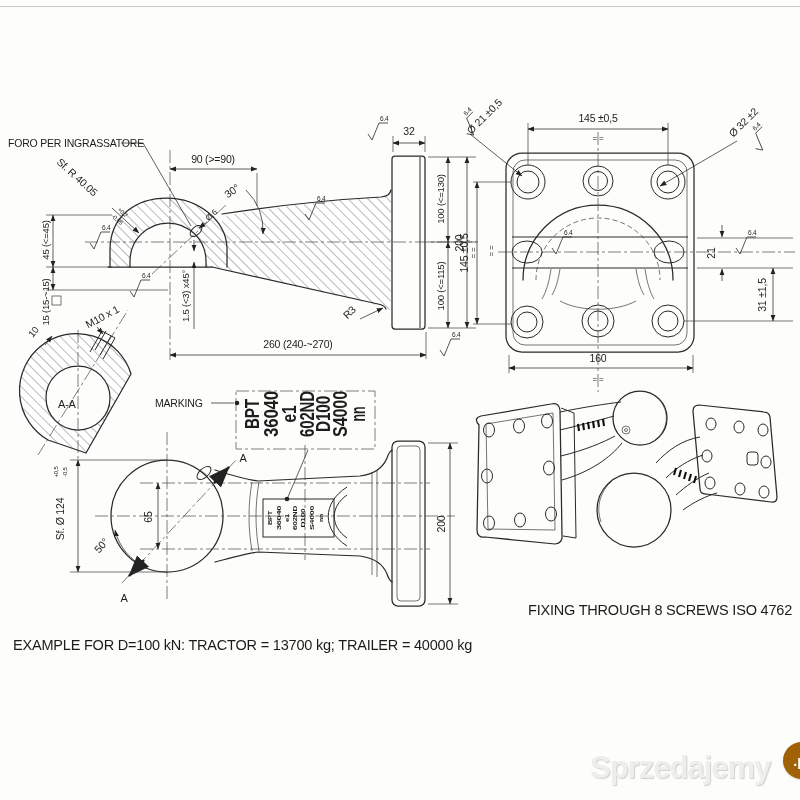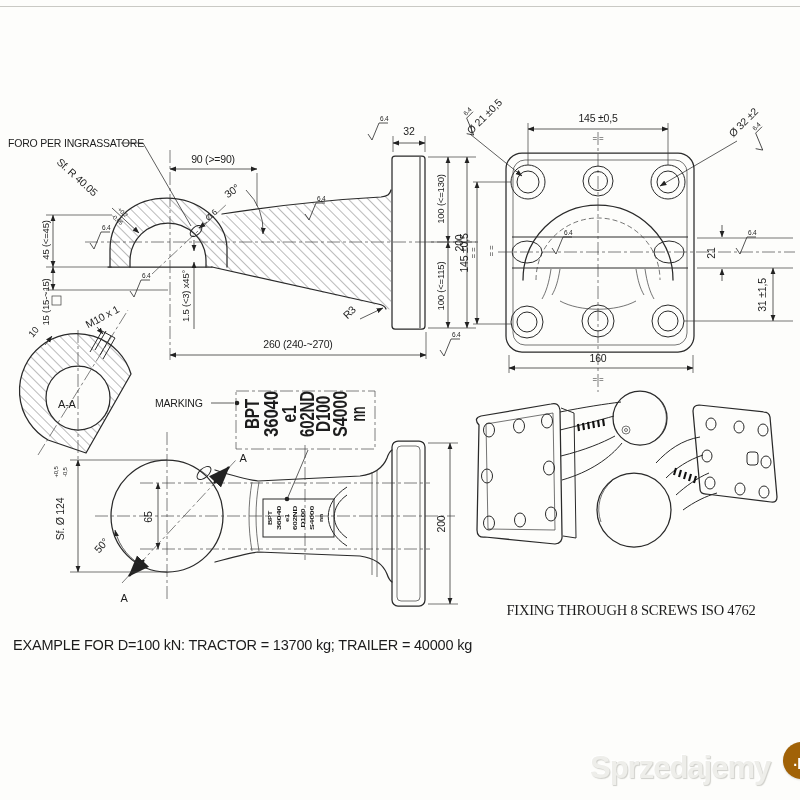--- a/index.html
+++ b/index.html
@@ -13,21 +13,21 @@
   .ln{stroke:#2a2a2a;stroke-width:1.25;fill:none;stroke-linecap:round;stroke-linejoin:round;}
   .ln2{stroke:#2a2a2a;stroke-width:1;fill:none;}
   .thin{stroke:#3a3a3a;stroke-width:.7;fill:none;}
   .cl{stroke:#3a3a3a;stroke-width:.65;fill:none;stroke-dasharray:13 3 3 3;}
   .hid{stroke:#3a3a3a;stroke-width:.7;fill:none;stroke-dasharray:5 3;}
   .dim{stroke:#2a2a2a;stroke-width:.75;fill:none;}
   .sym{stroke:#2a2a2a;stroke-width:.8;fill:none;}
   .tick{stroke:#111;stroke-width:2.1;fill:none;}
   .note{position:absolute;color:#1c1c1c;}
   #example-note{left:13px;top:637px;font-size:14.5px;letter-spacing:-0.2px;text-align:center;}
-  #fixing-note{left:492px;top:601px;width:278px;text-align:center;font-size:14.5px;line-height:19px;letter-spacing:-0.2px;font-family:Liberation Serif, serif;}
+  #fixing-note{left:521px;top:601px;width:278px;text-align:center;font-size:14.5px;line-height:19px;letter-spacing:-0.2px;}
   #watermark{position:absolute;left:590px;top:744px;width:238px;height:52px;}
   #wm-name{position:absolute;left:0;top:6px;font-size:31px;font-weight:700;letter-spacing:-1px;
     color:#eeeeea;text-shadow:1px 1px 1px #cfcfca,-1px -1px 1px #ffffff;}
   #pl-badge{position:absolute;left:193px;top:-2px;width:37px;height:37px;border-radius:50%;
     background:#e2453a;color:#fff;font-size:14px;font-weight:700;display:flex;align-items:center;justify-content:center;
     box-shadow:0 1px 2px rgba(0,0,0,.15);}
   #scan-top{position:absolute;left:0;top:6px;width:800px;height:1px;background:#c9c9c4;}
 </style>
 </head>
 <body>

